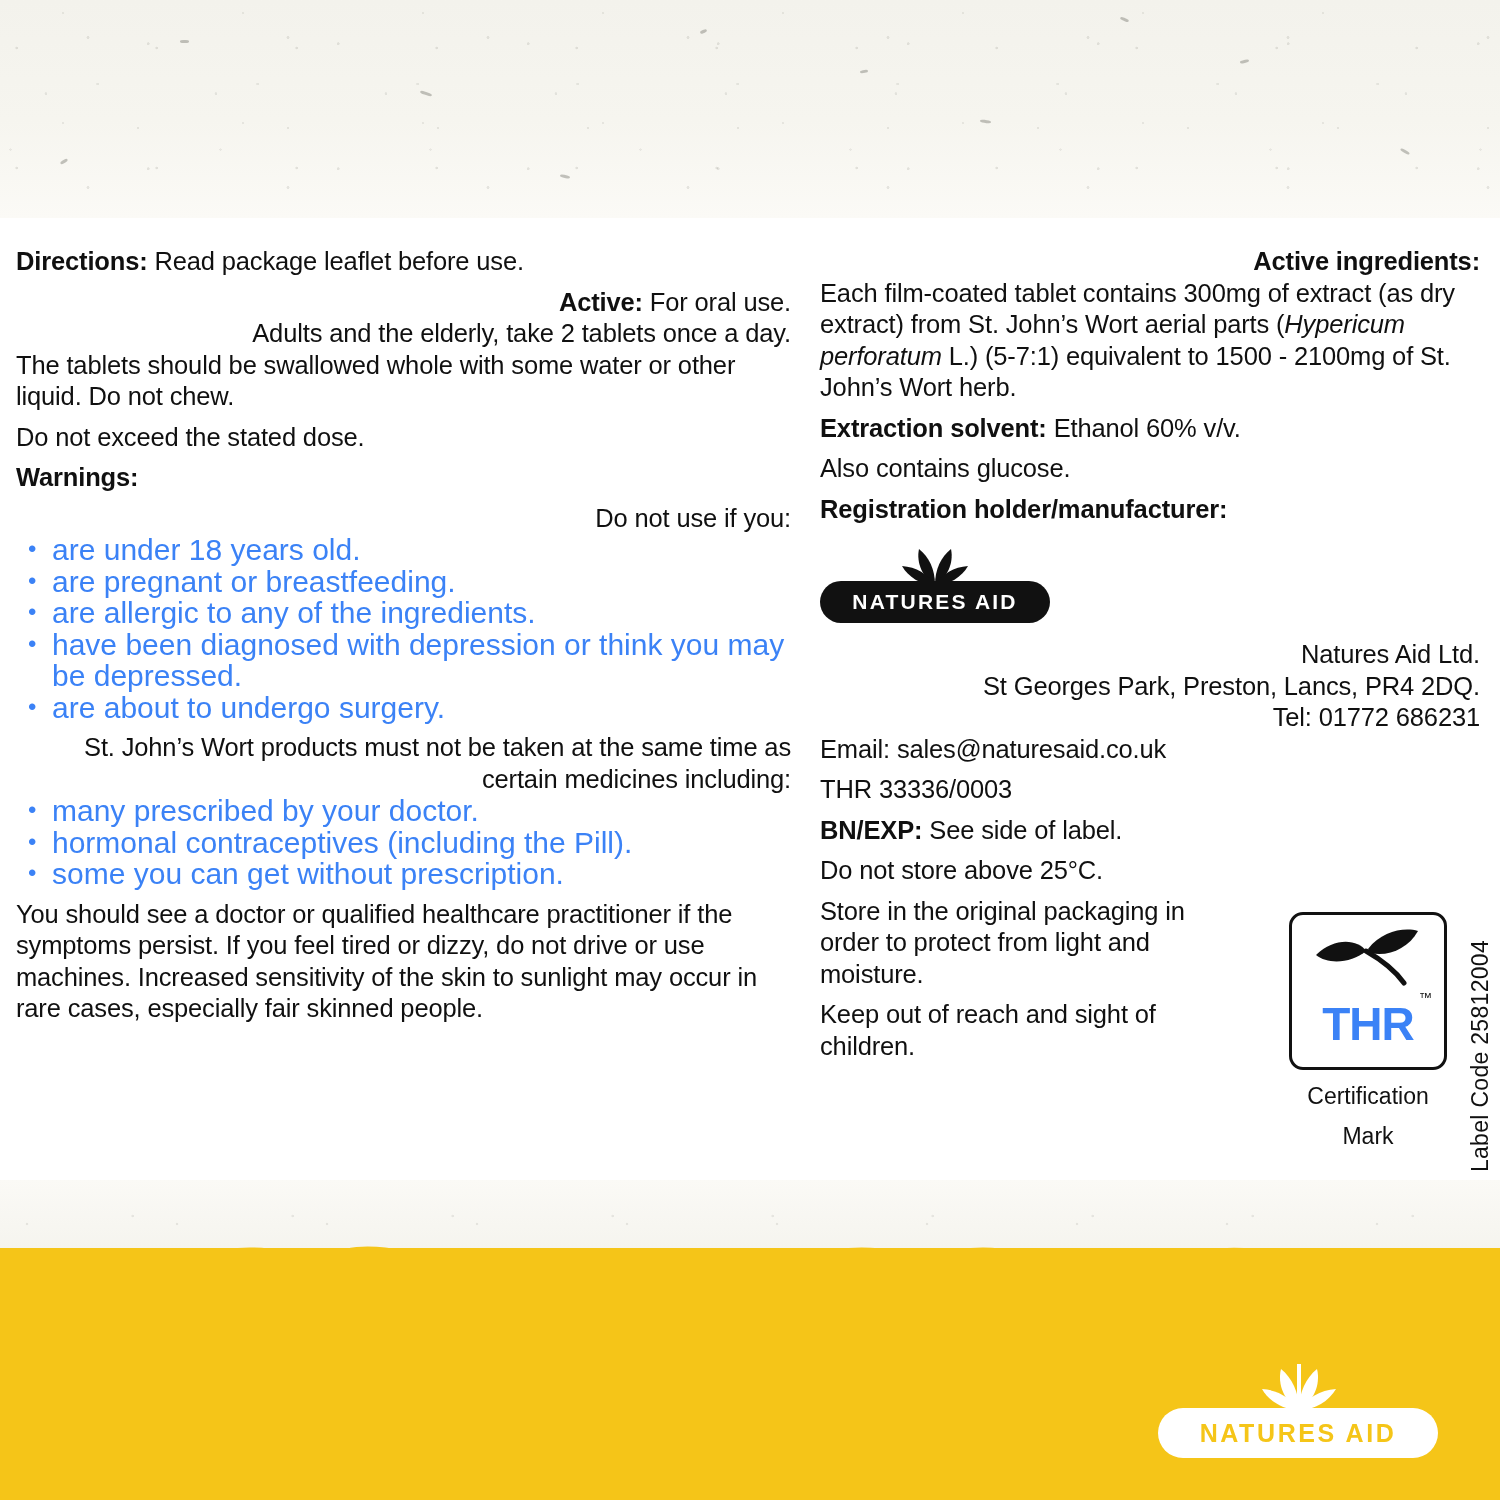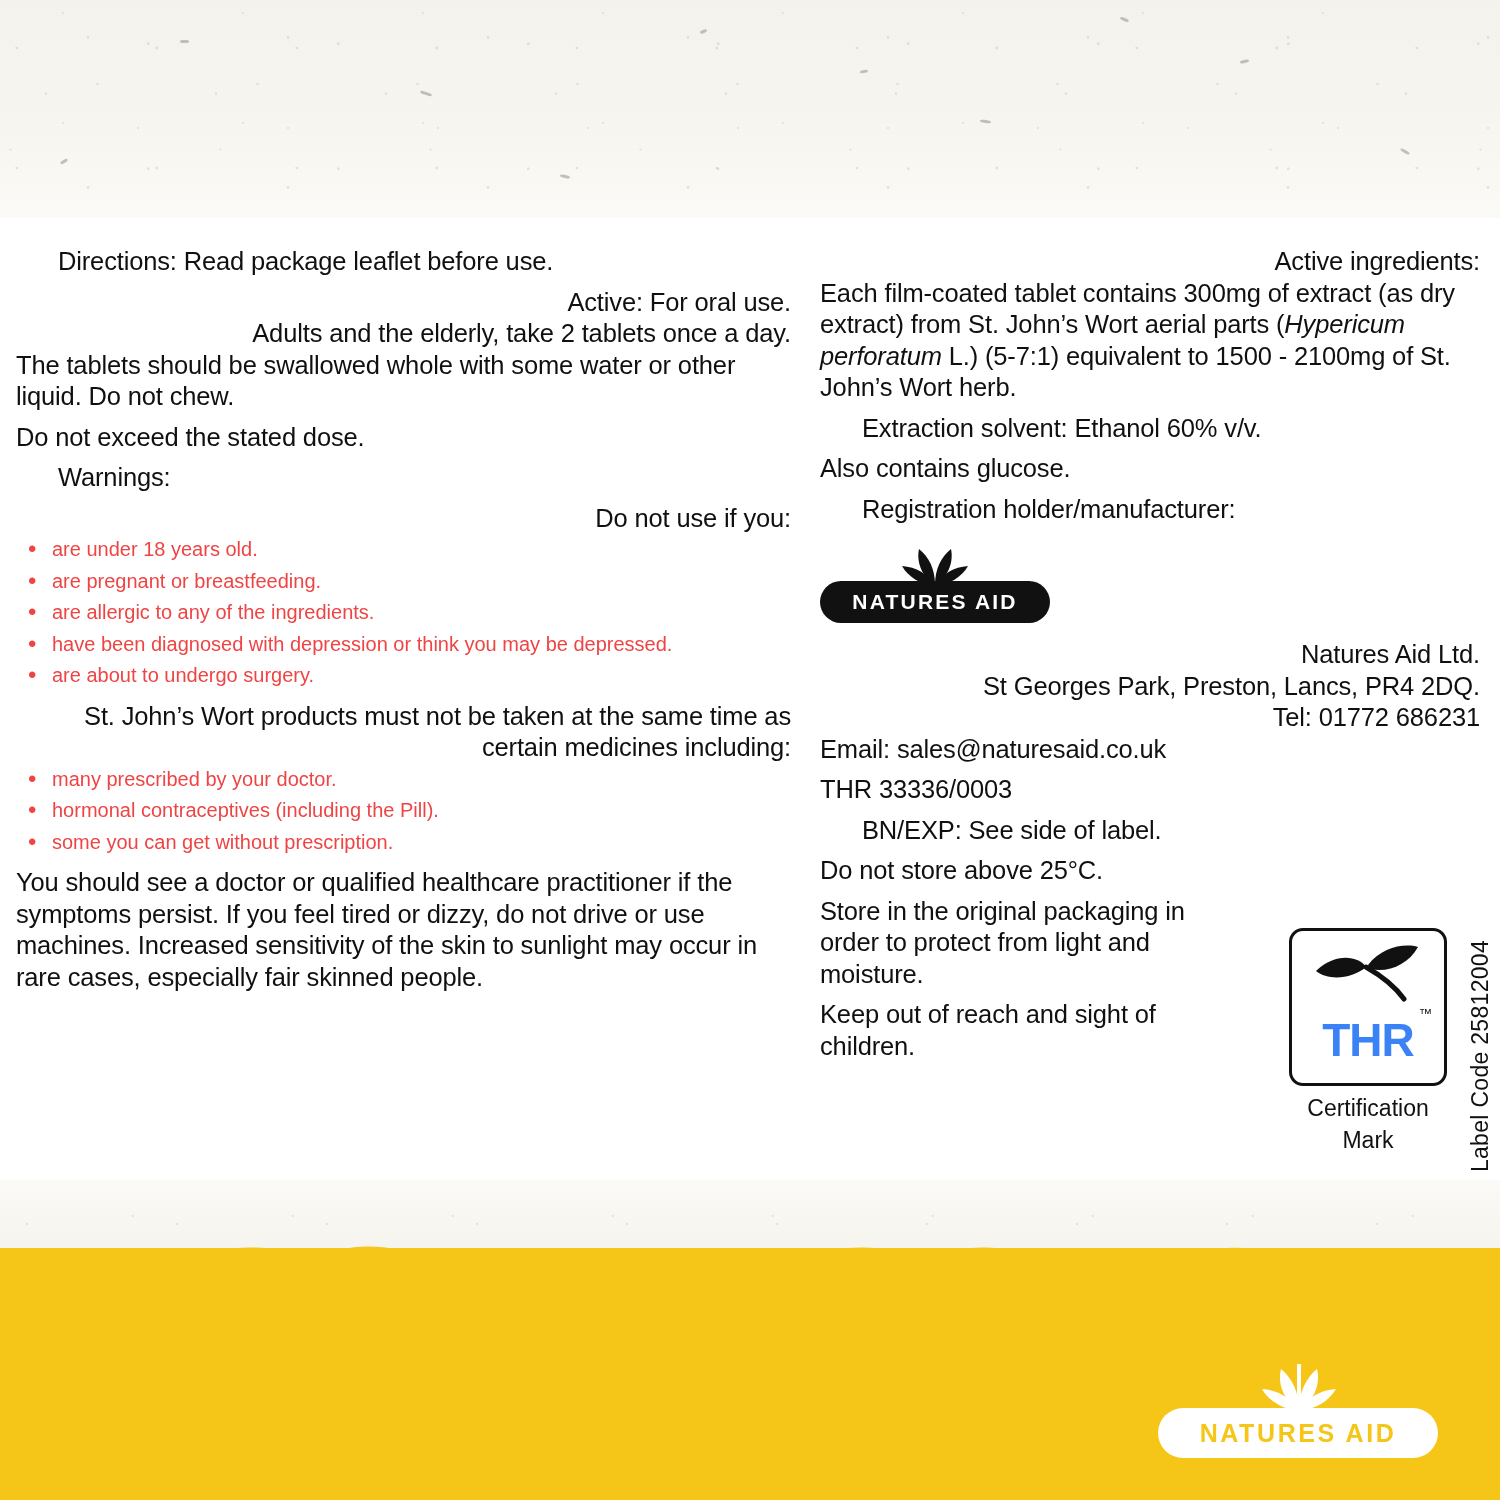--- a/index.html
+++ b/index.html
@@ -68,32 +68,32 @@
   }
 
   .line {
     font-size: 25.5px;
     line-height: 31.5px;
     color: #101010;
     margin: 0 0 9px 0;
     letter-spacing: -0.15px;
   }
   .line.tight { margin-bottom: 0; text-align: right; }
-  .b { font-weight: normal; margin-left: 42px; }
+  .b { font-weight: bold; }
   .i { font-style: italic; }
 
   ul.bullets {
     list-style: none;
     margin: 0 0 9px 0;
     padding: 0;
   }
   ul.bullets li {
-    font-size: 20px;
+    font-size: 30px;
     line-height: 31.5px;
-    color: #ef4444;
+    color: #3b82f6;
     position: relative;
     padding-left: 36px;
     margin-bottom: 0;
   }
   ul.bullets li::before {
     content: "•";
     position: absolute;
     left: 12px;
     top: -1px;
     font-size: 24px;
@@ -169,21 +169,21 @@
   .thr-box .leaf-svg {
     position: absolute;
     left: 16px;
     top: 10px;
     width: 120px;
     height: 62px;
   }
   .thr-caption {
     margin-top: 6px;
     font-size: 23px;
-    line-height: 32px;
+    line-height: 40px;
     color: #111;
   }
 
   
   .label-code {
     position: absolute;
     right: 6px;
     bottom: 8px;
     font-size: 23px;
     color: #111;

